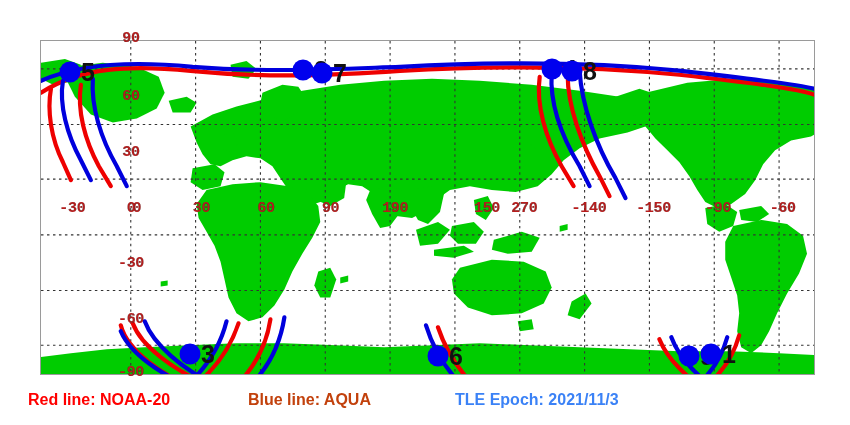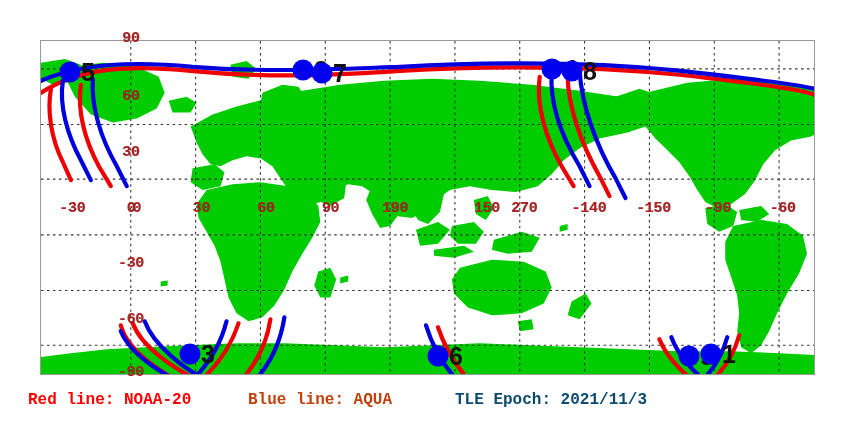--- a/index.html
+++ b/index.html
@@ -62,29 +62,29 @@
   
   #legend {
     position: absolute;
     left: 0;
     top: 392px;
     width: 850px;
     height: 28px;
   }
   .legend-item {
     position: absolute;
-    font-family: Liberation Mono, monospace;
+    font-family: Liberation Sans, sans-serif;
     font-size: 16px;
     font-weight: bold;
     white-space: nowrap;
     line-height: 1;
   }
   #legend-red  { left: 28px;  color: #ff0000; }
   #legend-blue { left: 248px; color: #c2410c; }
-  #legend-epoch{ left: 455px; color: #0c4a6e; }
+  #legend-epoch{ left: 455px; color: #3b82f6; }
 
   
   .sat-marker {
     position: absolute;
     transform: translate(-50%, -50%);
     width: 0; height: 0;
   }
   .sat-dot {
     position: absolute;
     left: 0; top: 0;

